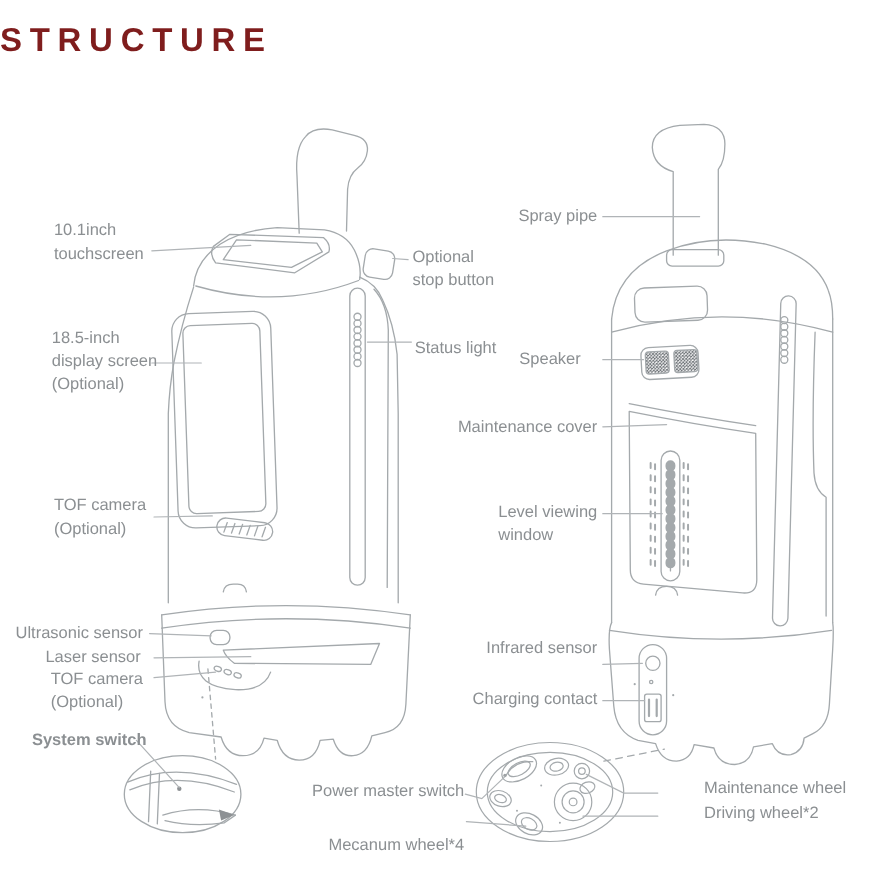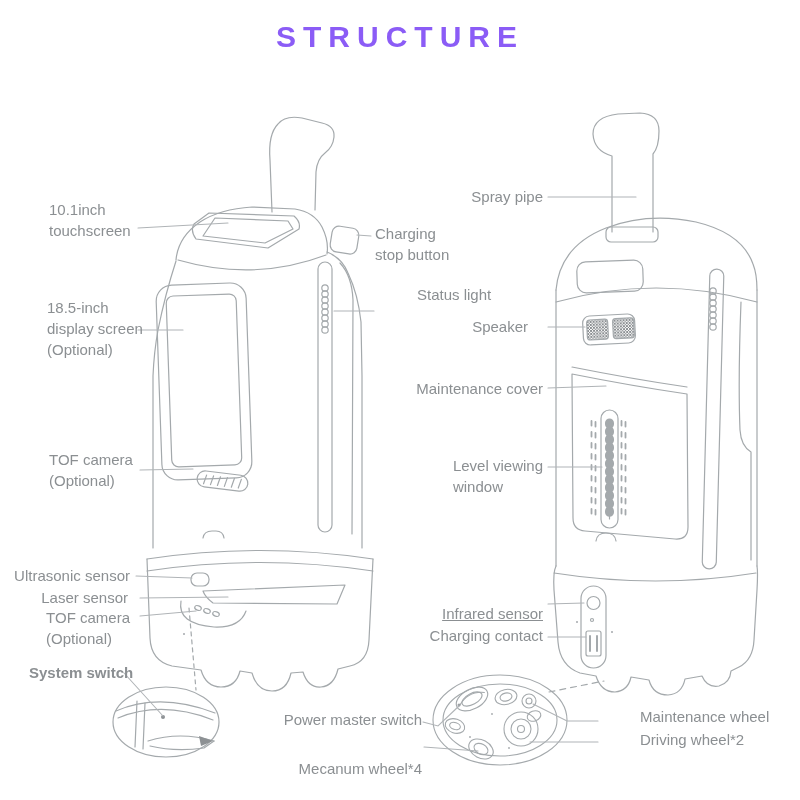--- a/index.html
+++ b/index.html
@@ -1,38 +1,38 @@
 <!DOCTYPE html>
 <html><head>
 <meta charset="utf-8">
 <style>
   html,body{margin:0;padding:0;background:#fff;}
   .stage{position:relative;width:800px;height:800px;background:#ffffff;overflow:hidden;
          font-family:"Liberation Sans",sans-serif;}
   .stage svg{position:absolute;left:0;top:0;}
-  .title{position:absolute;top:20px;left:0;width:100%;text-align:center;
-         font-size:30px;font-weight:bold;letter-spacing:7px;color:#8b5cf6;}
+  .title{position:absolute;top:20px;left:0;width:100%;
+         font-size:30px;font-weight:bold;letter-spacing:7px;color:#7f1d1d;}
   .label{position:absolute;font-size:15px;line-height:21px;color:#8b8f92;white-space:nowrap;}
   .label span{display:block;}
   .r{text-align:left;}
   
   #lb-touchscreen{left:49px;top:199px;}
   #lb-display{left:47px;top:297px;}
   #lb-tof1{left:49px;top:449px;}
   #lb-ultrasonic{right:670px;top:565px;}
   #lb-laser{right:672px;top:587px;}
   #lb-tof2{right:670px;top:607px;}
   #lb-system{left:29px;top:662px;font-weight:bold;}
   #lb-emergency{left:375px;top:223px;}
-  #lb-status{left:377px;top:284px;margin-left:40px;}
+  #lb-status{left:377px;top:306px;}
   #lb-spray{right:257px;top:186px;}
   #lb-speaker{right:272px;top:316px;}
   #lb-maintenance{right:257px;top:378px;}
   #lb-level{right:257px;top:455px;}
-  #lb-infrared{right:257px;top:603px;text-decoration:underline;}
+  #lb-infrared{right:257px;top:579px;}
   #lb-charging{right:257px;top:625px;}
   #lb-power{right:378px;top:709px;}
   #lb-mecanum{right:378px;top:734px;margin-top:24px;}
   #lb-directional{left:640px;top:706px;}
   #lb-driving{left:640px;top:729px;}
 </style>
 </head>
 <body>
 
 <div class="stage">
@@ -261,21 +261,21 @@
     <span>(Optional)</span>
   </div>
   <div class="label r" id="lb-ultrasonic">Ultrasonic sensor</div>
   <div class="label r" id="lb-laser">Laser sensor</div>
   <div class="label r" id="lb-tof2">
     <span>TOF camera</span>
     <span>(Optional)</span>
   </div>
   <div class="label" id="lb-system">System switch</div>
   <div class="label" id="lb-emergency">
-    <span>Charging</span>
+    <span>Optional</span>
     <span>stop button</span>
   </div>
   <div class="label" id="lb-status">Status light</div>
   <div class="label r" id="lb-spray">Spray pipe</div>
   <div class="label r" id="lb-speaker">Speaker</div>
   <div class="label r" id="lb-level">
     <span>Level viewing</span>
     <span>window</span>
   </div>
   <div class="label r" id="lb-maintenance">Maintenance cover</div>

